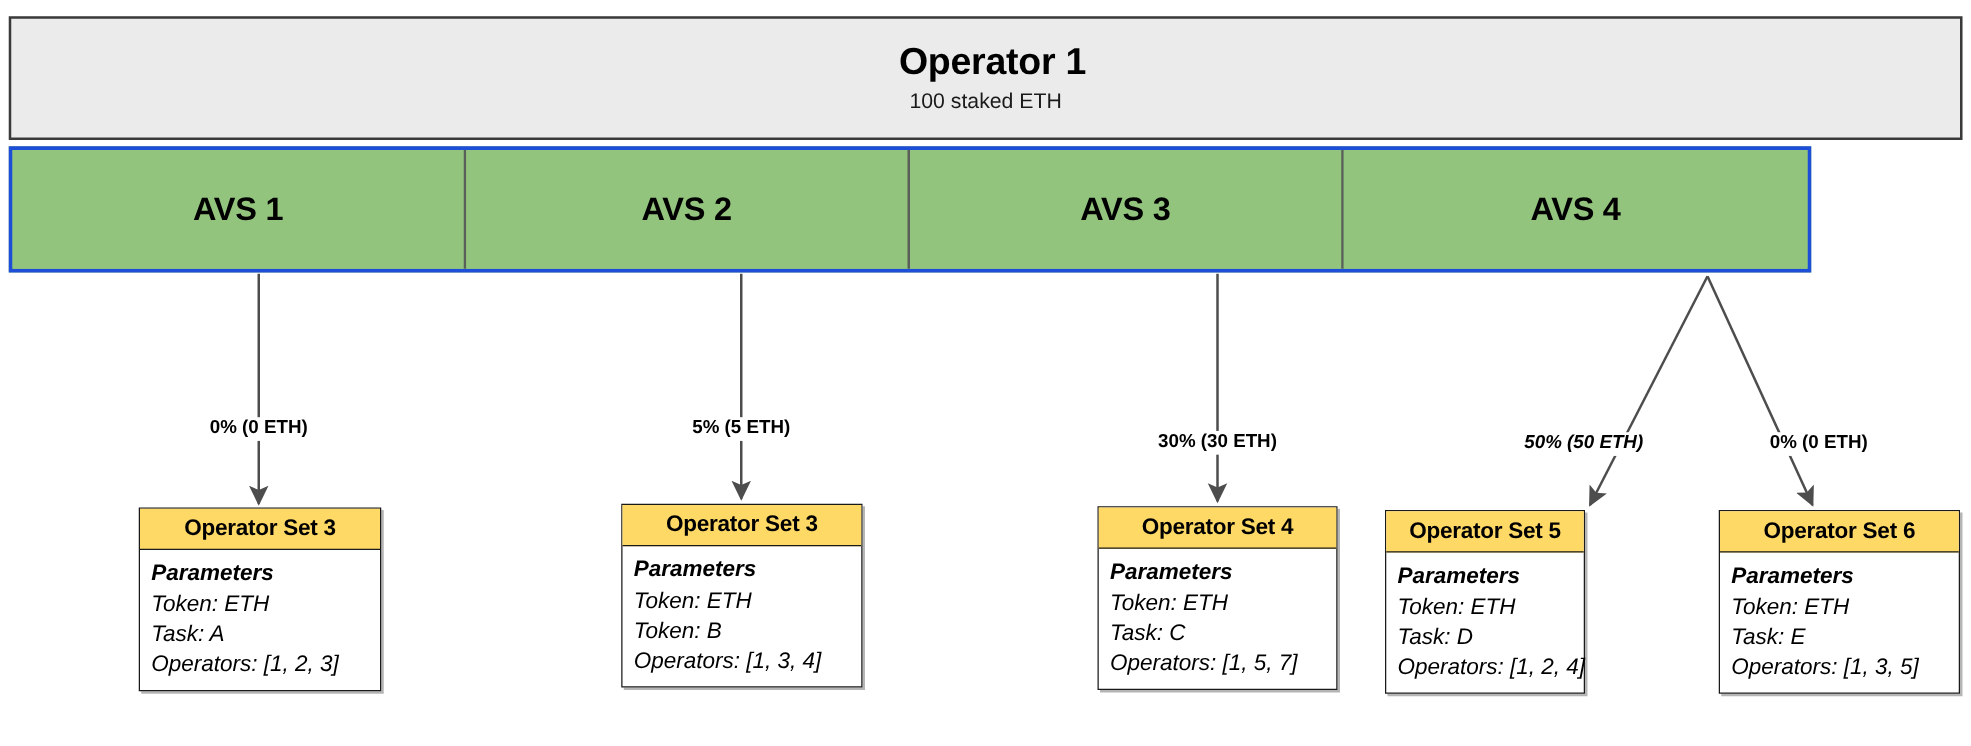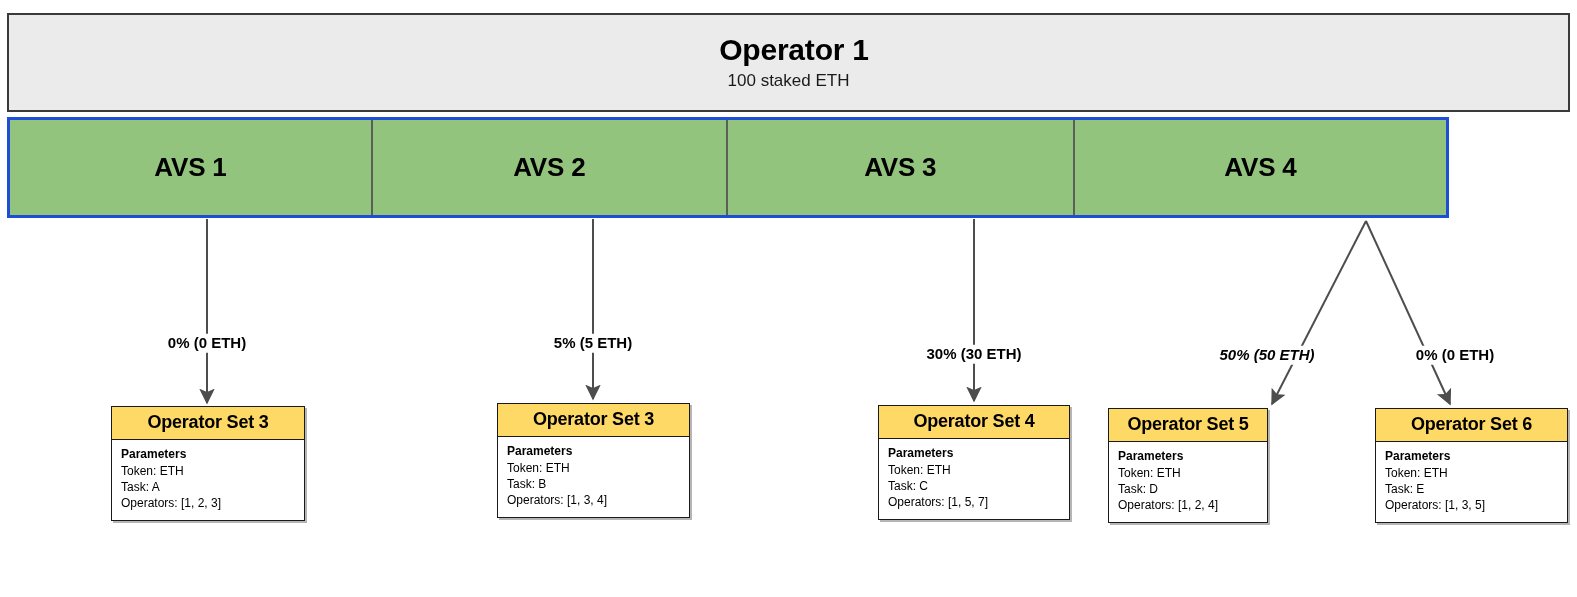--- a/index.html
+++ b/index.html
@@ -111,23 +111,24 @@
     border-bottom: 1.5px solid #1a1a1a;
     text-align: center;
     font-size: 18px;
     font-weight: bold;
     color: #000000;
     padding: 5px 0 6px 0;
     letter-spacing: -0.2px;
   }
   .opset-body {
     padding: 7px 9px 8px 9px;
-    font-size: 12px;
+    font-size: 18px;
     color: #000000;
     line-height: 1.33;
+    font-style: italic;
   }
   .opset-body .params-title {
     font-weight: bold;
     display: block;
     margin-bottom: 1px;
   }
   .opset-body .param-line {
     display: block;
     white-space: nowrap;
   }
@@ -181,21 +182,21 @@
       <span class="param-line">Task: A</span>
       <span class="param-line">Operators: [1, 2, 3]</span>
     </div>
   </div>
 
   <div class="opset" style="left:497px; top:403px; width:193px;">
     <div class="opset-head">Operator Set 3</div>
     <div class="opset-body">
       <span class="params-title">Parameters</span>
       <span class="param-line">Token: ETH</span>
-      <span class="param-line">Task: B</span>
+      <span class="param-line">Token: B</span>
       <span class="param-line">Operators: [1, 3, 4]</span>
     </div>
   </div>
 
   <div class="opset" style="left:878px; top:405px; width:192px;">
     <div class="opset-head">Operator Set 4</div>
     <div class="opset-body">
       <span class="params-title">Parameters</span>
       <span class="param-line">Token: ETH</span>
       <span class="param-line">Task: C</span>

